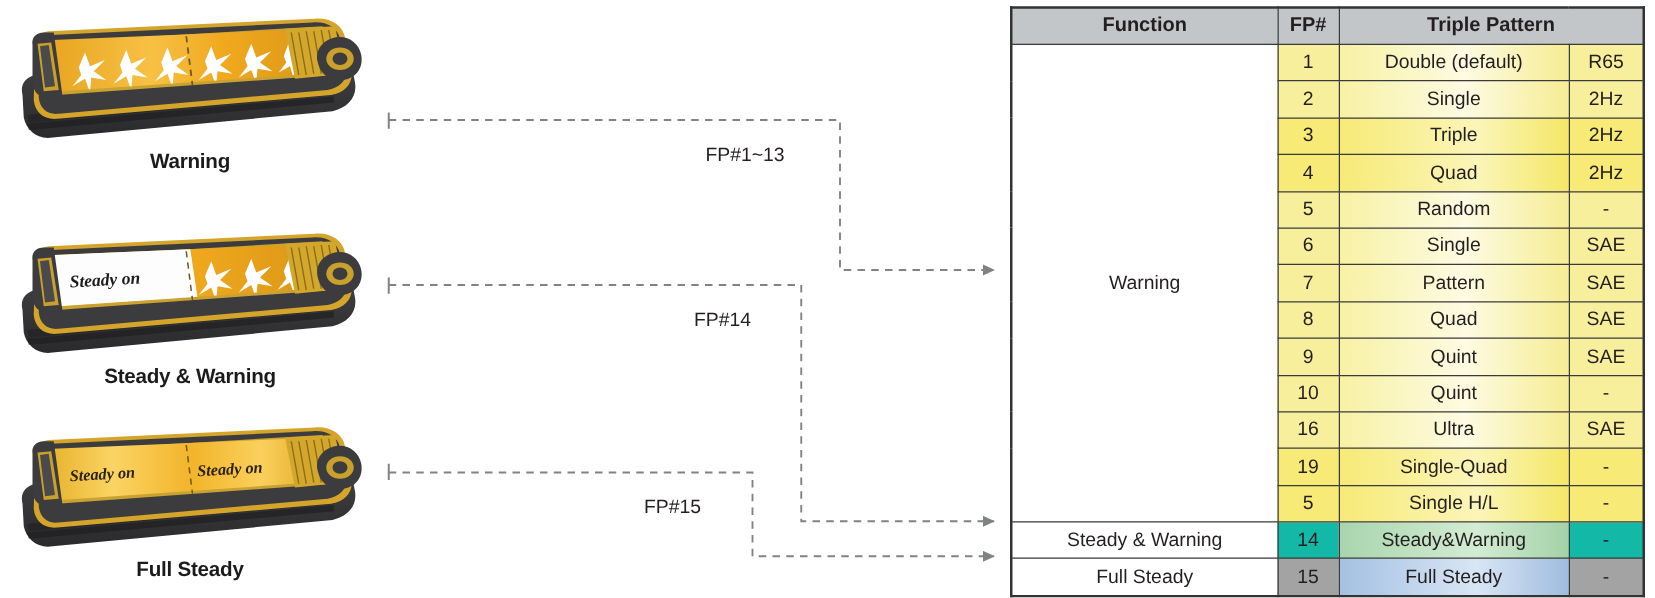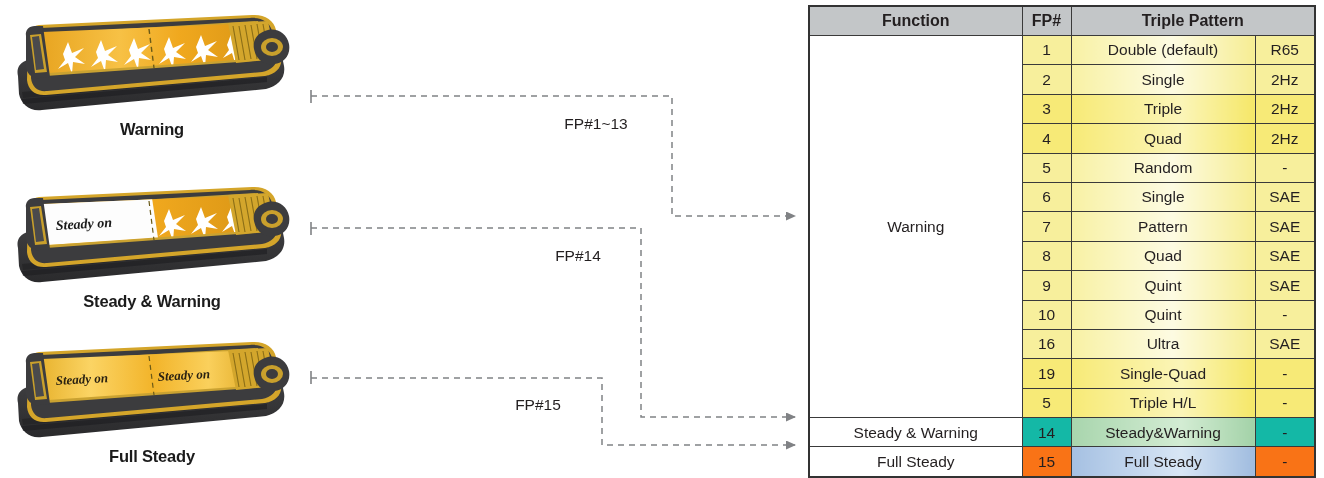--- a/index.html
+++ b/index.html
@@ -123,21 +123,21 @@
   }
   .row-green td.fp-cell,
   .row-green td.std-cell {
     background: #14b8a6;
   }
   .row-green td.pattern-cell {
     background: linear-gradient(to right, #a8d5ad 0%, #d3ecd3 60%, #a3d2a8 100%);
   }
   .row-blue td.fp-cell,
   .row-blue td.std-cell {
-    background: #f97316;
+    background: #a3a3a3;
   }
   .row-blue td.pattern-cell {
     background: linear-gradient(to right, #a5c0e2 0%, #d8e6f5 60%, #a0bcdf 100%);
   }
 </style>
 </head>
 <body>
 
 <div class="lamp-group" id="lamp-group-warning">
   <div class="lamp-figure">
@@ -413,21 +413,21 @@
           <td class="pattern-cell">Ultra</td>
           <td class="std-cell">SAE</td>
         </tr>
         <tr class="row-yellow-b">
           <td class="fp-cell">19</td>
           <td class="pattern-cell">Single-Quad</td>
           <td class="std-cell">-</td>
         </tr>
         <tr class="row-yellow-b">
           <td class="fp-cell">5</td>
-          <td class="pattern-cell">Triple H/L</td>
+          <td class="pattern-cell">Single H/L</td>
           <td class="std-cell">-</td>
         </tr>
         <tr class="row-green">
           <td class="function-cell" rowspan="1">Steady &amp; Warning</td>
           <td class="fp-cell">14</td>
           <td class="pattern-cell">Steady&amp;Warning</td>
           <td class="std-cell">-</td>
         </tr>
         <tr class="row-blue">
           <td class="function-cell" rowspan="1">Full Steady</td>

